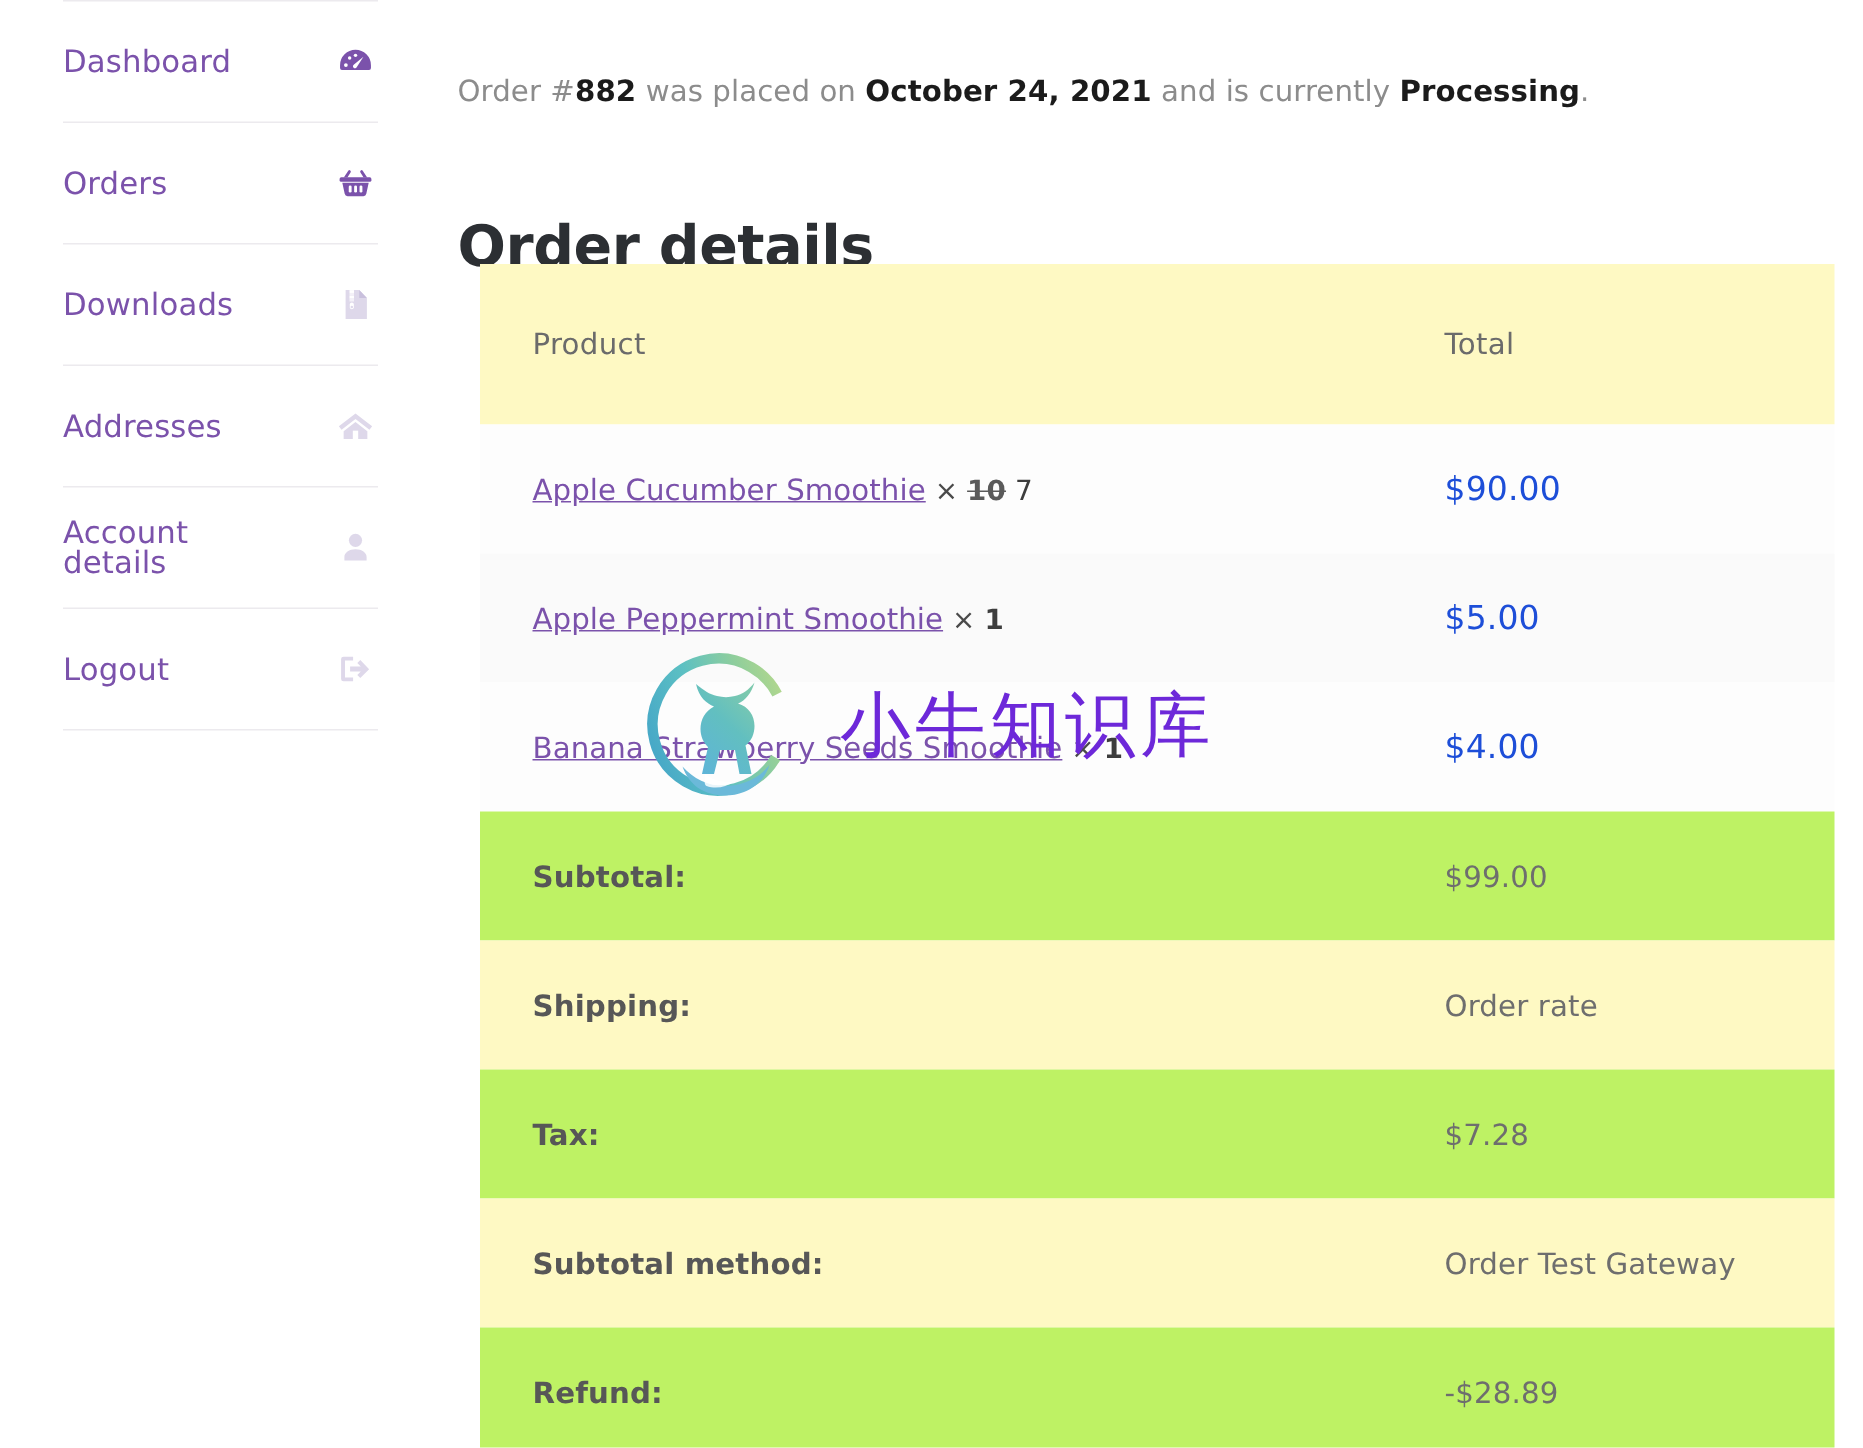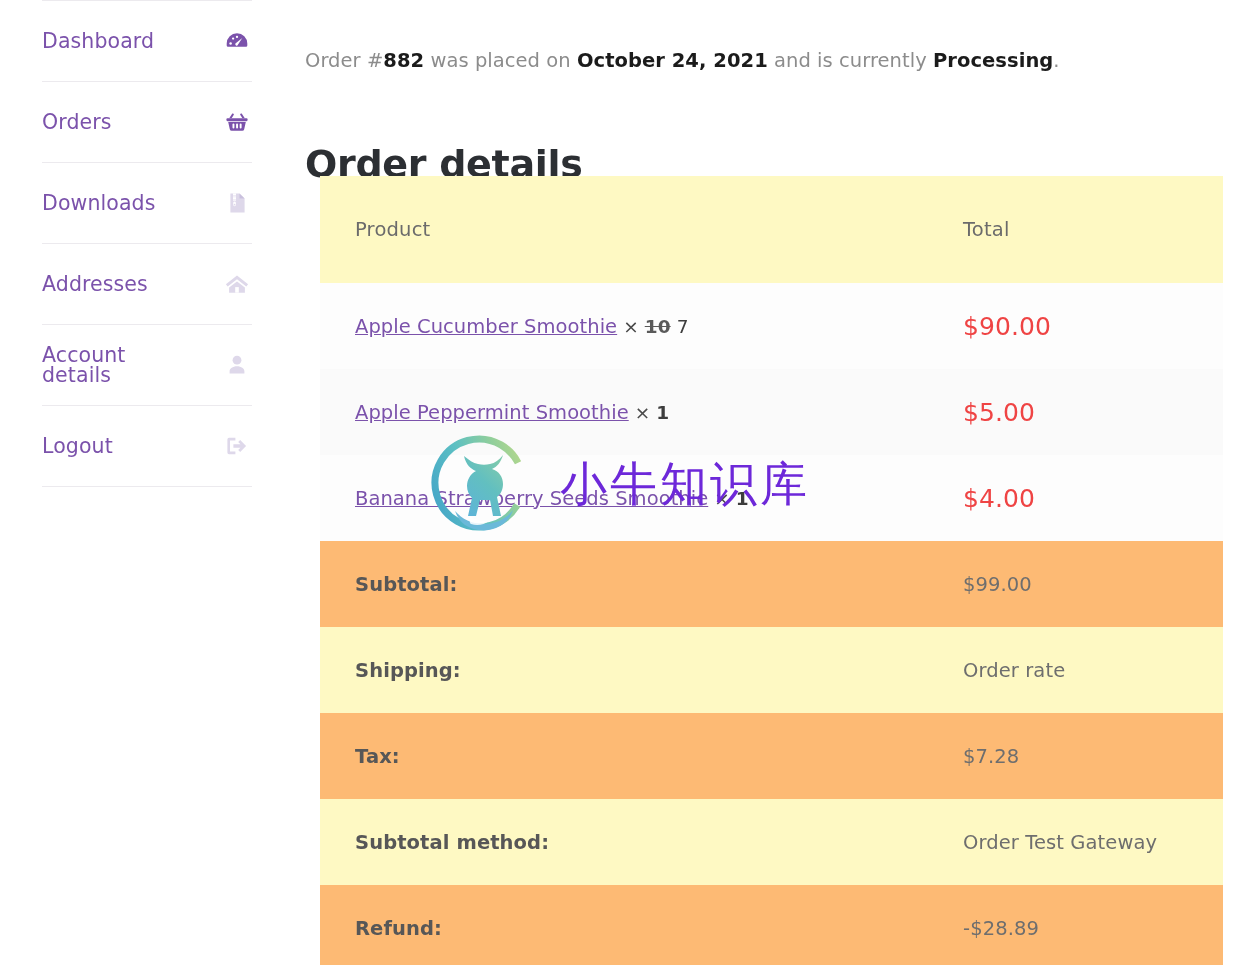--- a/index.html
+++ b/index.html
@@ -141,27 +141,27 @@
   .qty .old {
     text-decoration: line-through;
     color: #5a5a5a;
     font-weight: 700;
   }
   .qty .new {
     color: #3d3d3d;
   }
   .qty-bold { font-weight: 700; color: #3d3d3d; }
   .amount {
-    font-size: 25px;
-    color: #ef4444;
+    font-size: 22px;
+    color: #1d4ed8;
     letter-spacing: 0.1px;
     text-align: center;
   }
 
-  .order-table tfoot tr { height: 86px; background: #fdba74; }
+  .order-table tfoot tr { height: 86px; background: #bef264; }
   .order-table tfoot tr.alt { background: #fef9c3; }
   .order-table tfoot th {
     padding-left: 35px;
     font-size: 19.5px;
     font-weight: 700;
     color: #575757;
     letter-spacing: 0.1px;
   }
   .order-table tfoot td {
     padding-left: 35px;

